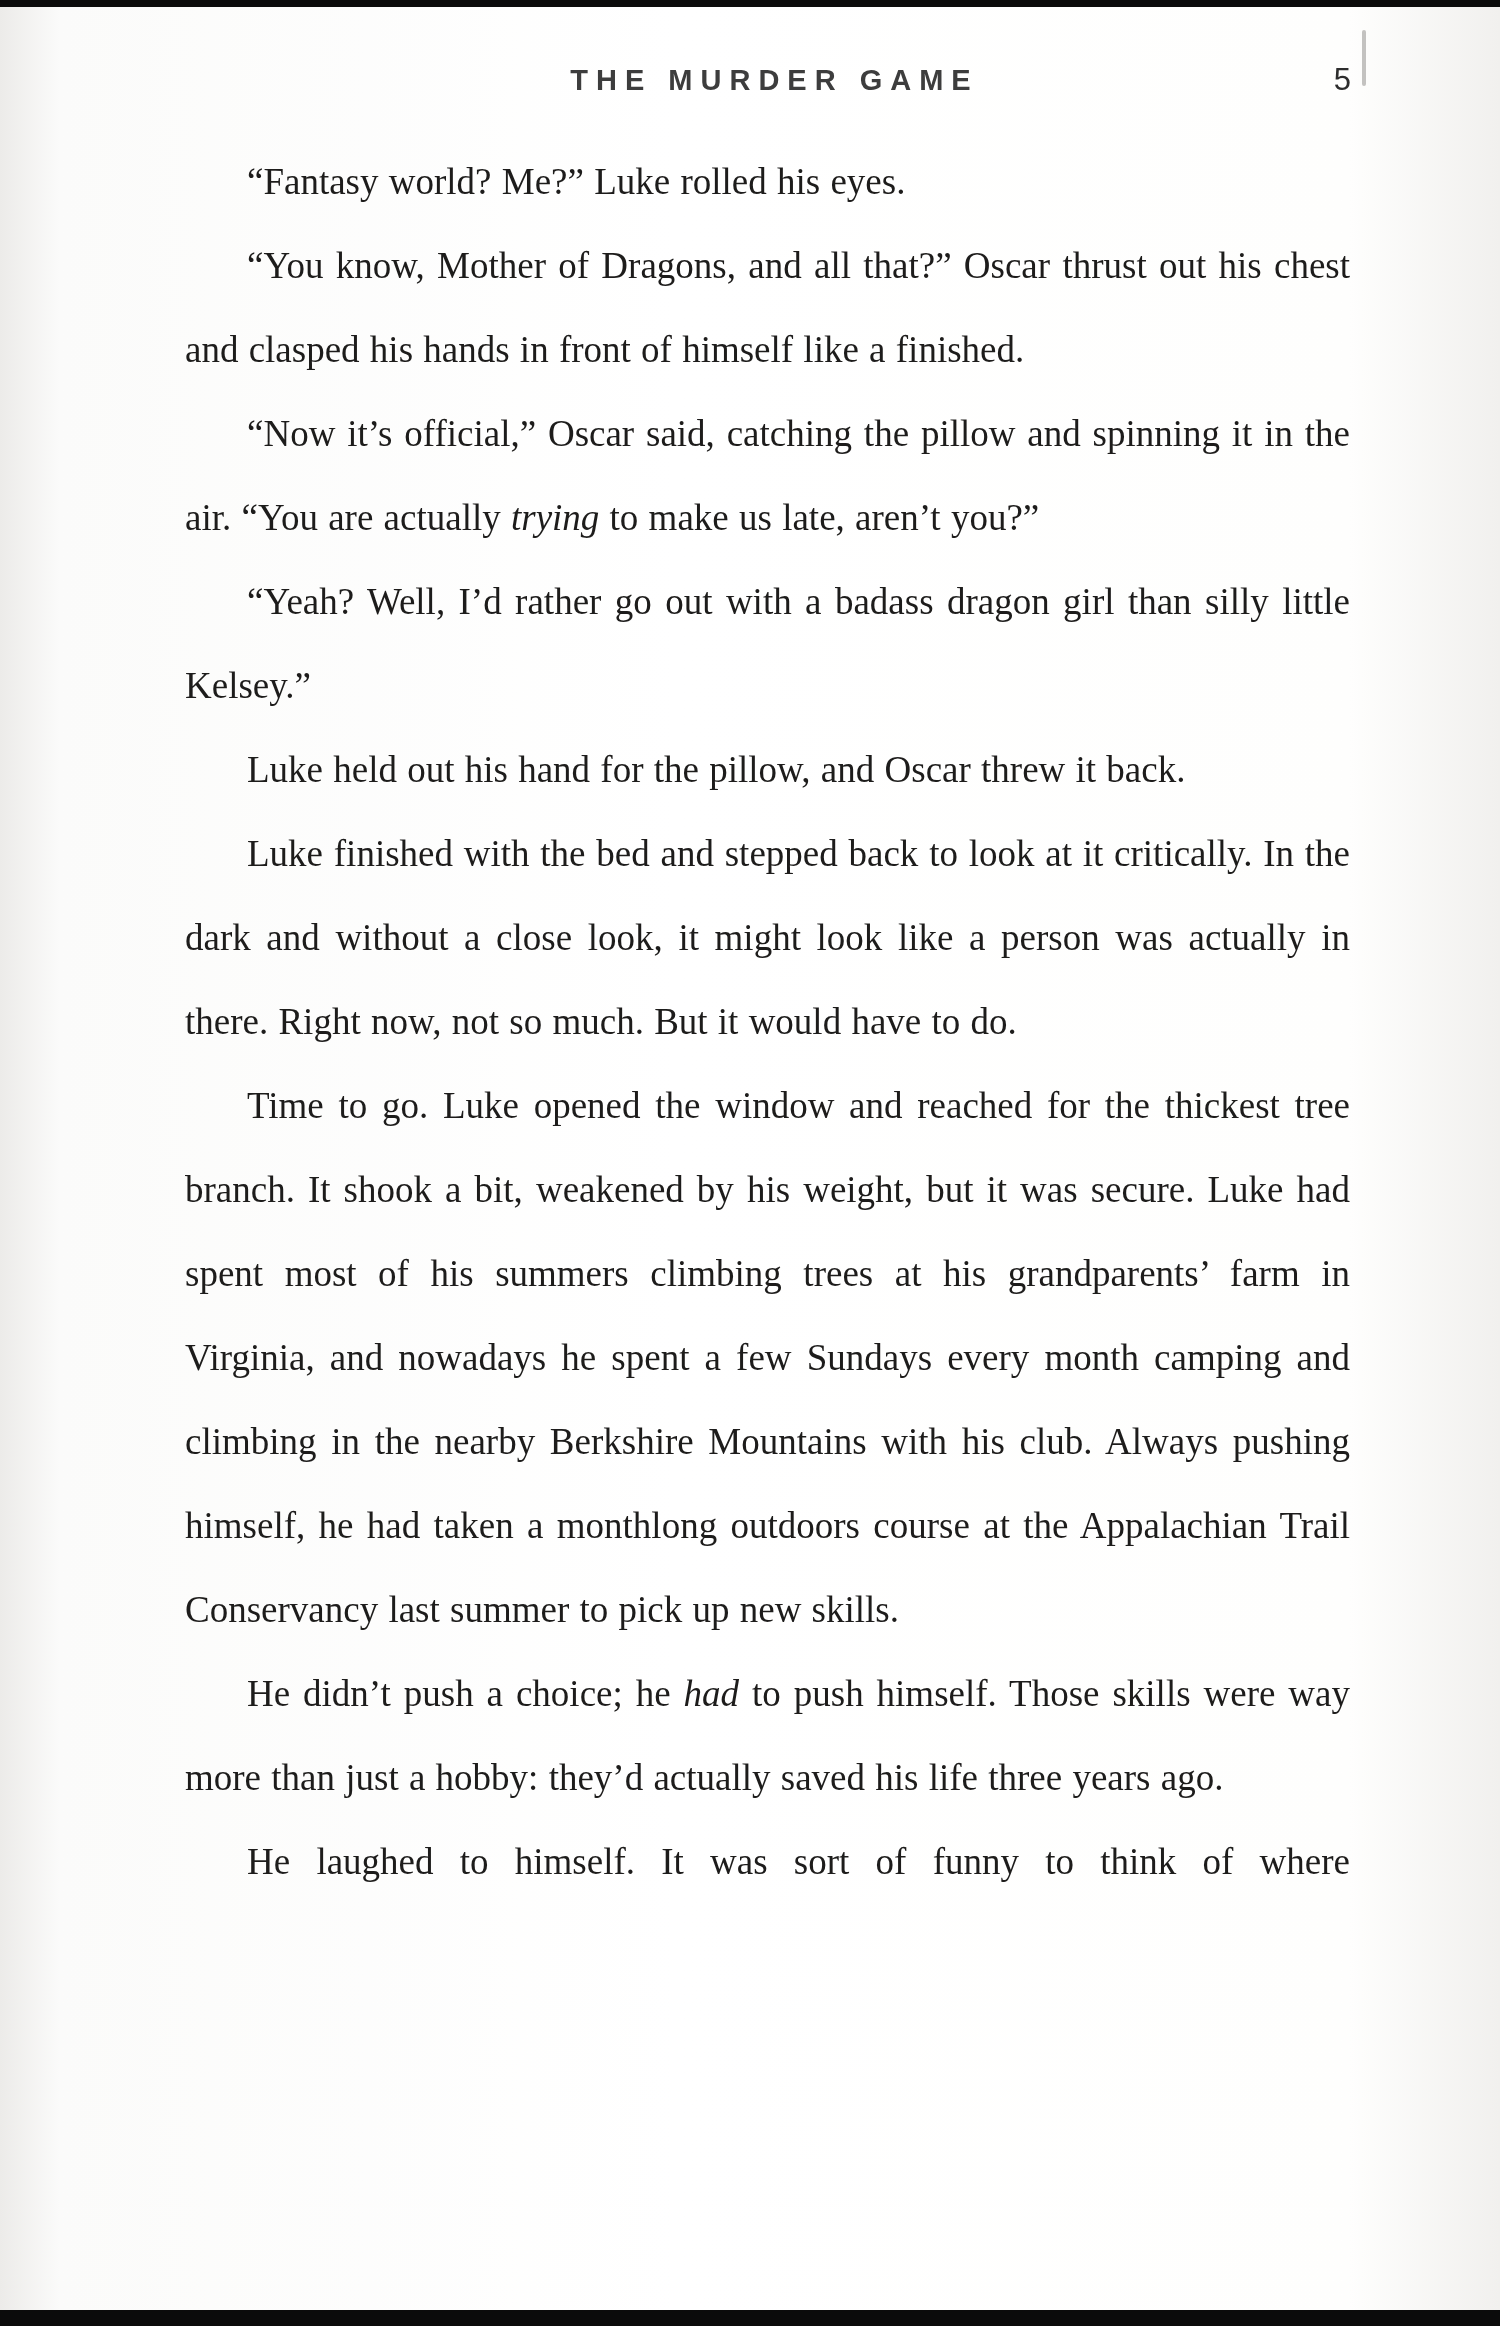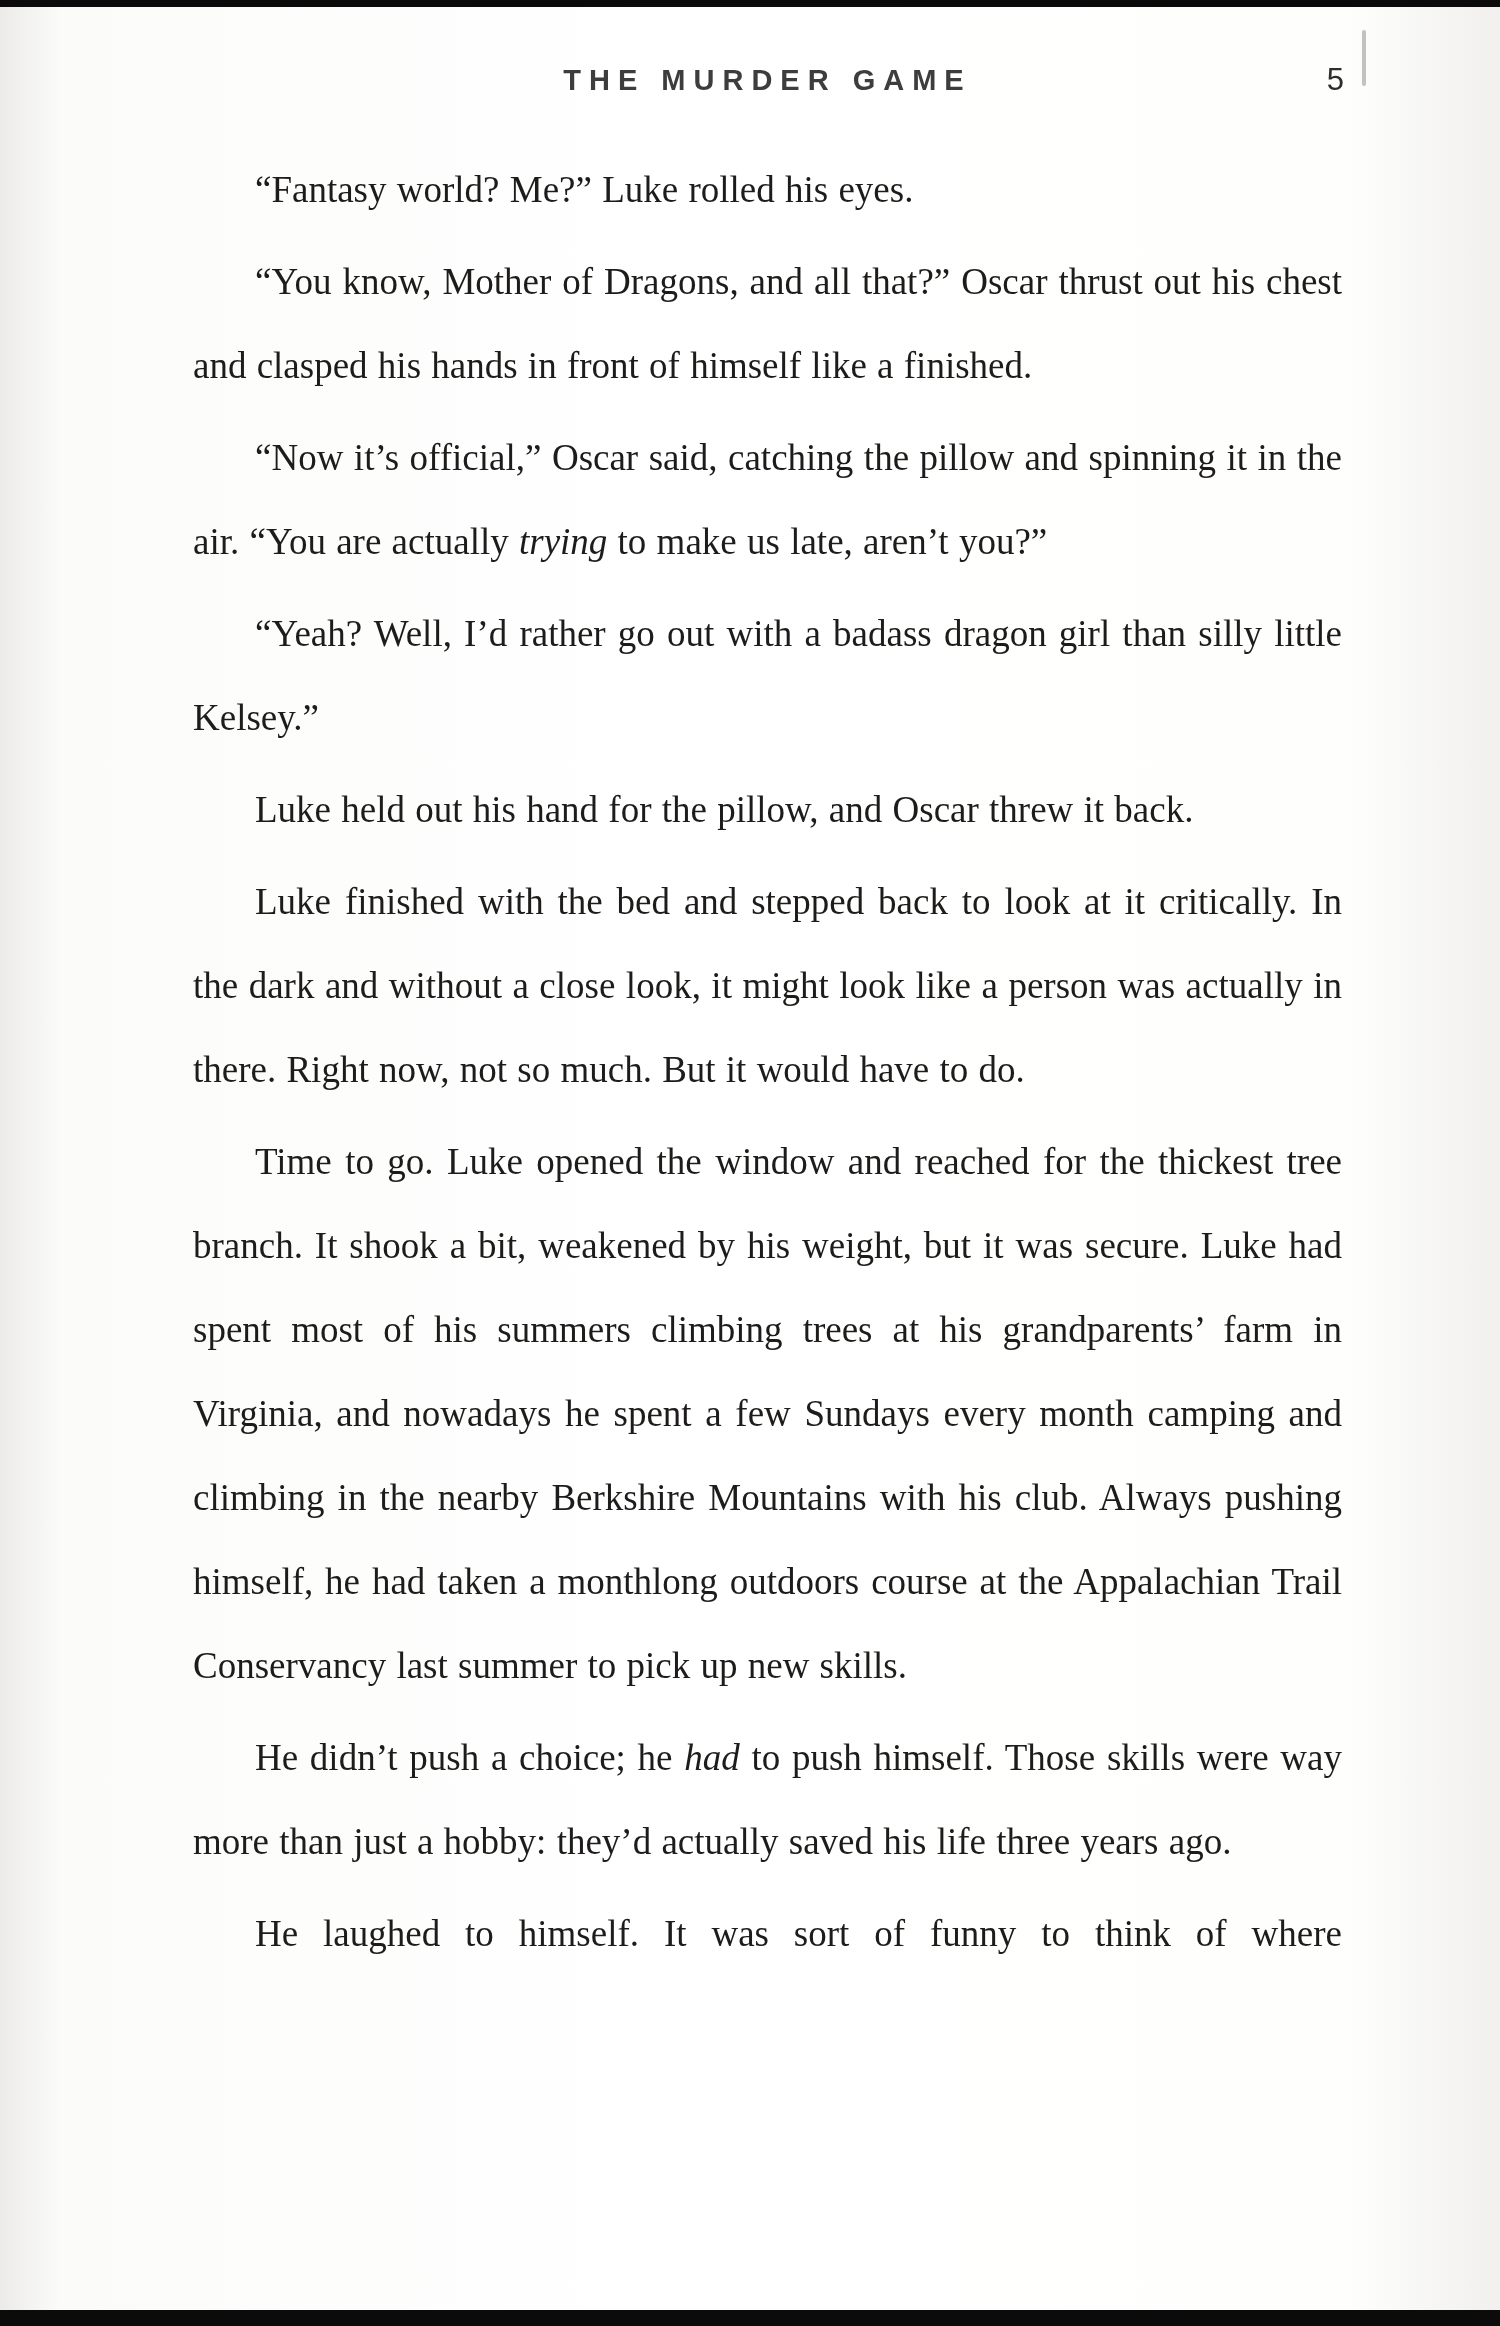--- a/index.html
+++ b/index.html
@@ -32,21 +32,21 @@
     left: 1362px;
     top: 30px;
     width: 4px;
     height: 56px;
     background: #c3c2c0;
     border-radius: 2px;
   }
   .running-head {
     position: absolute;
     top: 62px;
-    left: 185px;
+    left: 192px;
     width: 1165px;
     height: 42px;
     font-family: "Liberation Sans", sans-serif;
     color: #3d3d3d;
   }
   .head-title {
     position: absolute;
     left: 0;
     right: 0;
     top: 2px;
@@ -65,21 +65,21 @@
   .body-text {
     position: absolute;
     top: 140px;
     left: 185px;
     width: 1165px;
     color: #1d1c1b;
     font-size: 37px;
     line-height: 84px;
   }
   .para {
-    margin: 8px;
+    margin: 0;
     text-indent: 62px;
     text-align: justify;
     hyphens: none;
     -webkit-hyphens: none;
     word-spacing: 1px;
   }
   .para .italic {
     font-style: italic;
   }
   

